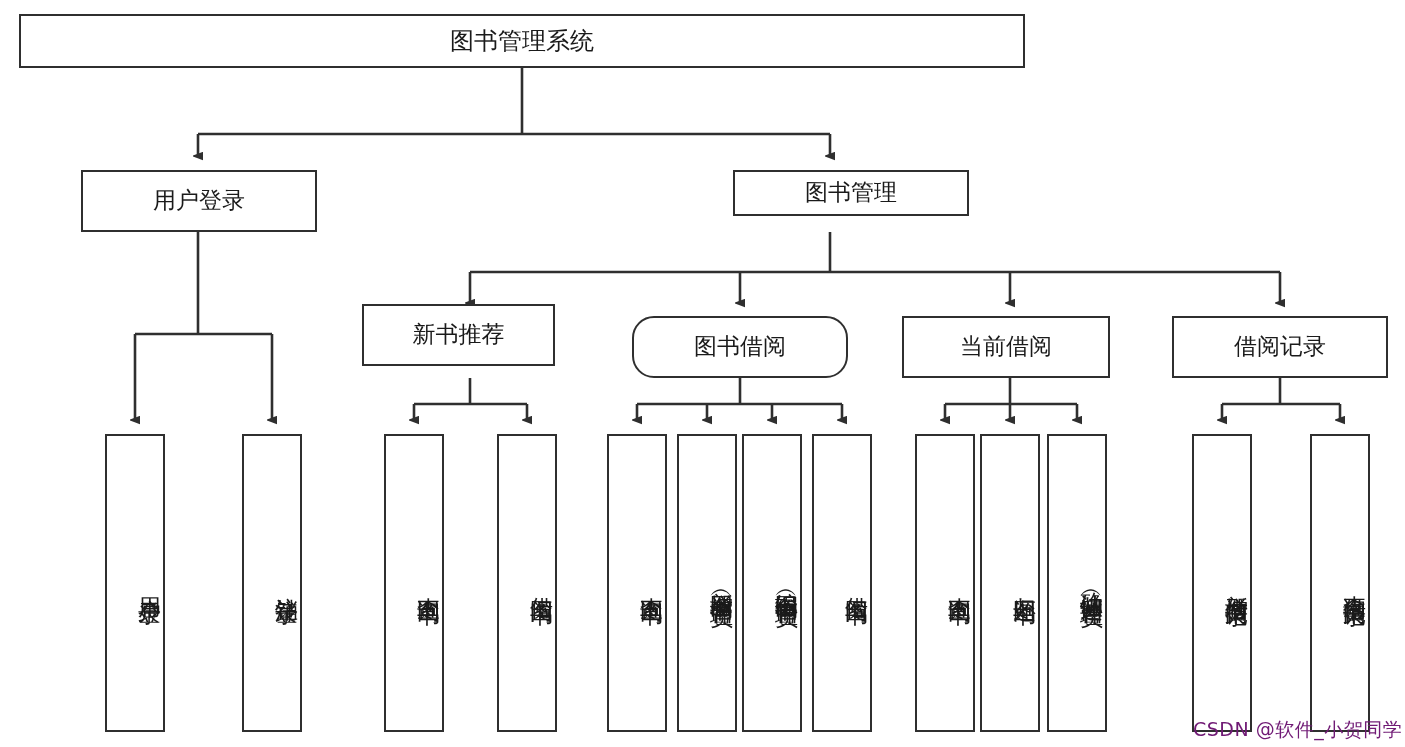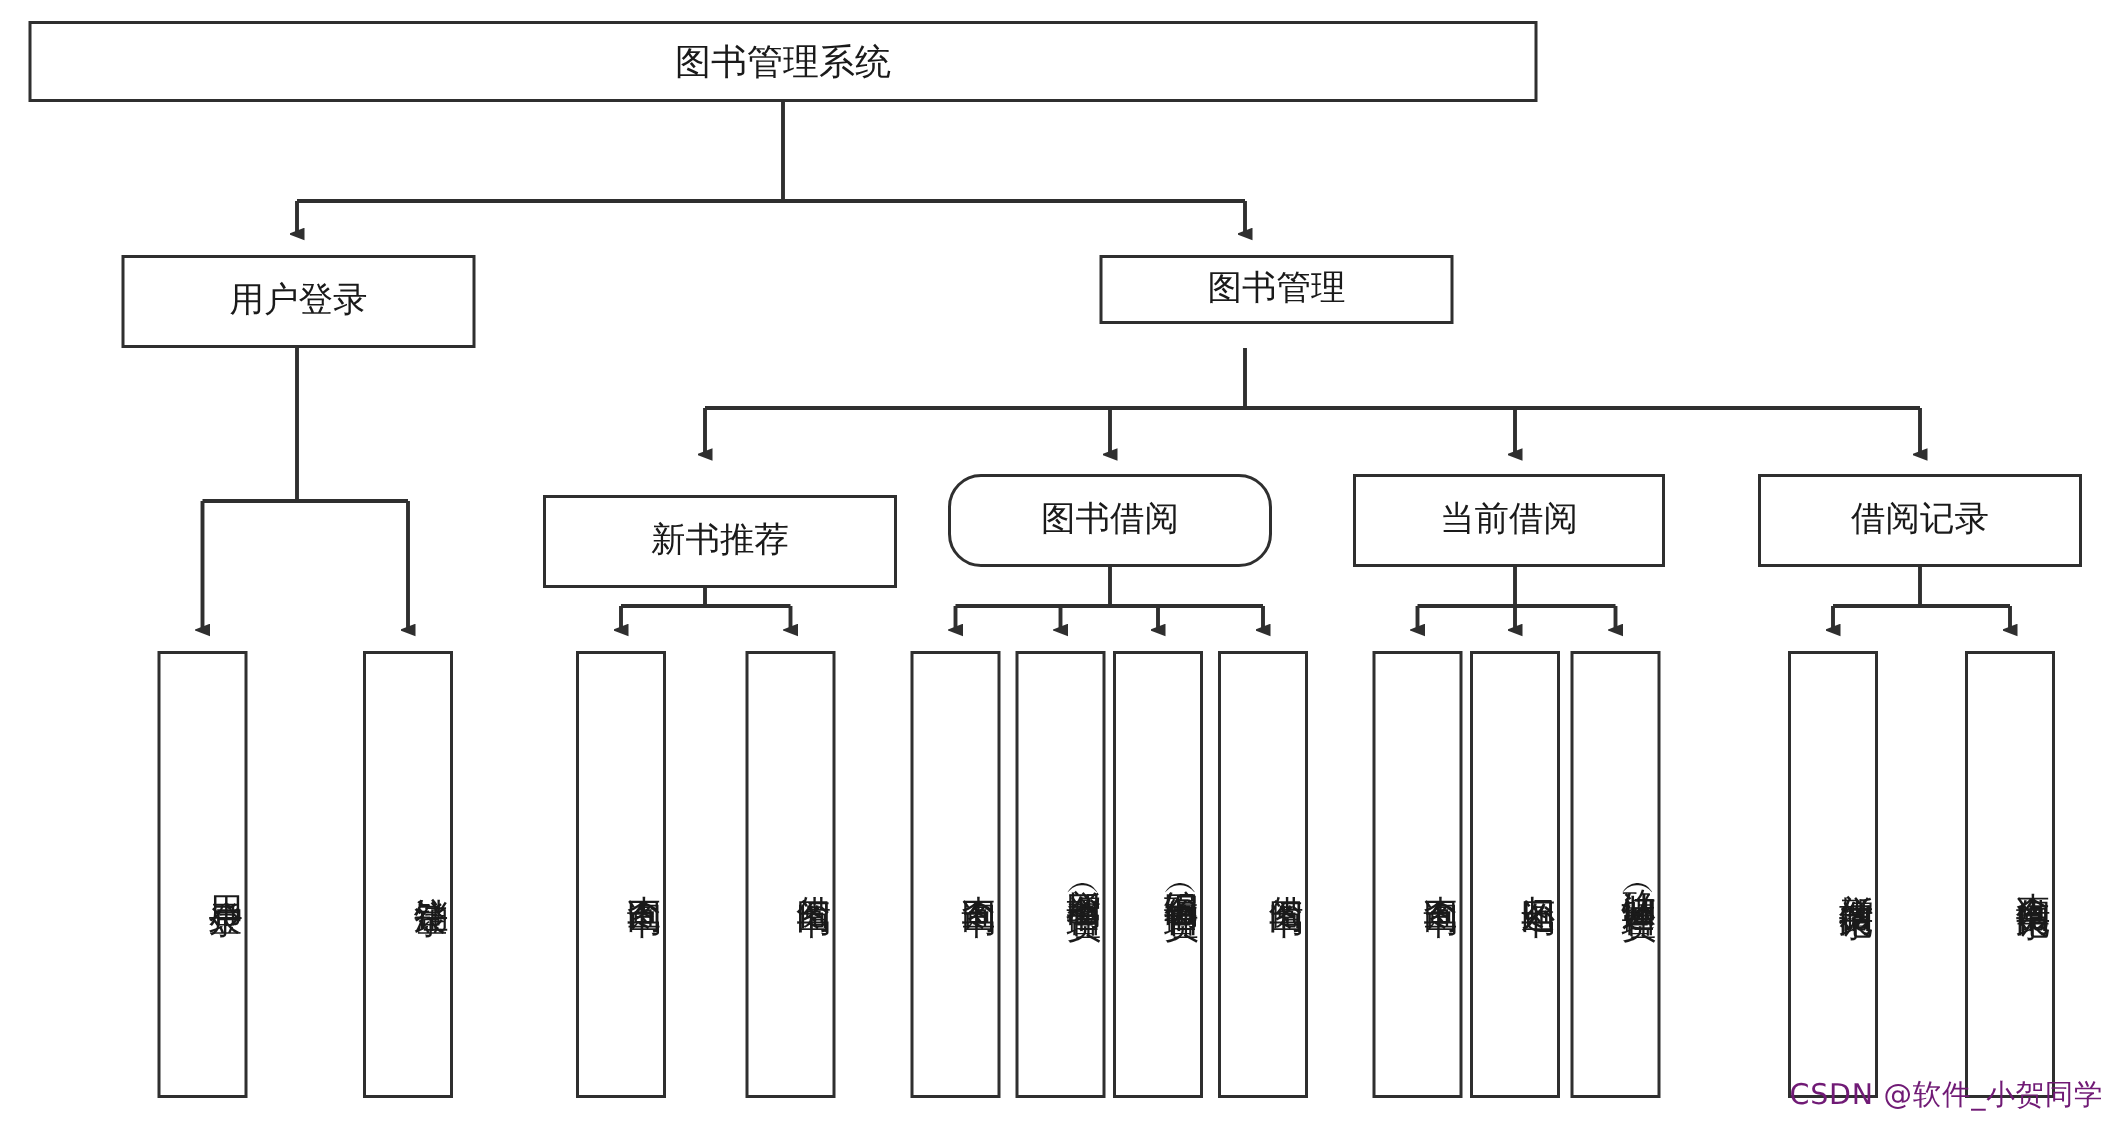--- a/index.html
+++ b/index.html
@@ -124,21 +124,21 @@
     <span>图书管理系统</span>
   </div>
 
   <div class="node horiz" style="left:81px; top:170px; width:236px; height:62px;">
     <span>用户登录</span>
   </div>
   <div class="node horiz" style="left:711px; top:170px; width:236px; height:46px;margin-left:22px;">
     <span>图书管理</span>
   </div>
 
-  <div class="node horiz" style="left:362px; top:330px; width:236px; height:62px;">
+  <div class="node horiz" style="left:362px; top:304px; width:193px; height:62px;">
     <span>新书推荐</span>
   </div>
   <div class="node horiz" style="left:632px; top:316px; width:216px; height:62px;border-radius:22px;">
     <span>图书借阅</span>
   </div>
   <div class="node horiz" style="left:902px; top:316px; width:208px; height:62px;">
     <span>当前借阅</span>
   </div>
   <div class="node horiz" style="left:1172px; top:316px; width:216px; height:62px;">
     <span>借阅记录</span>

